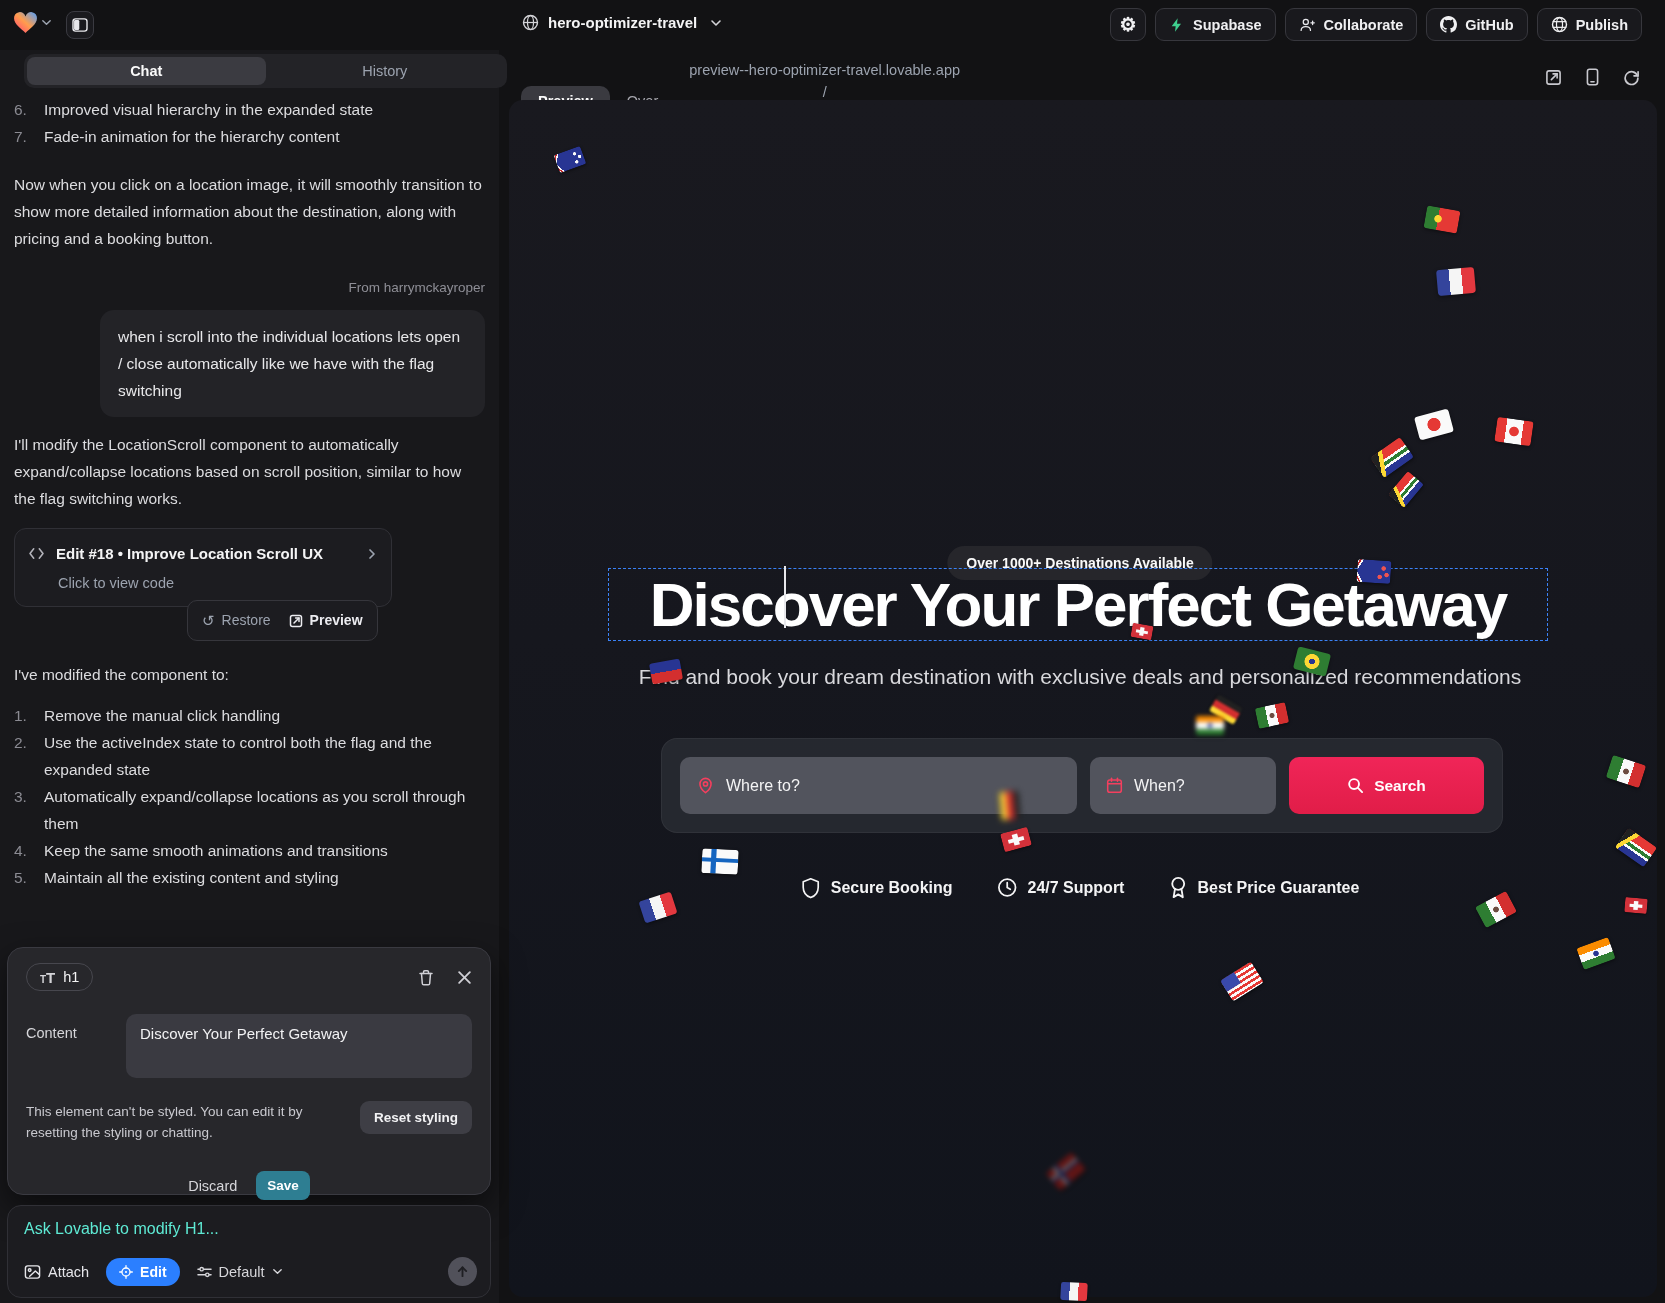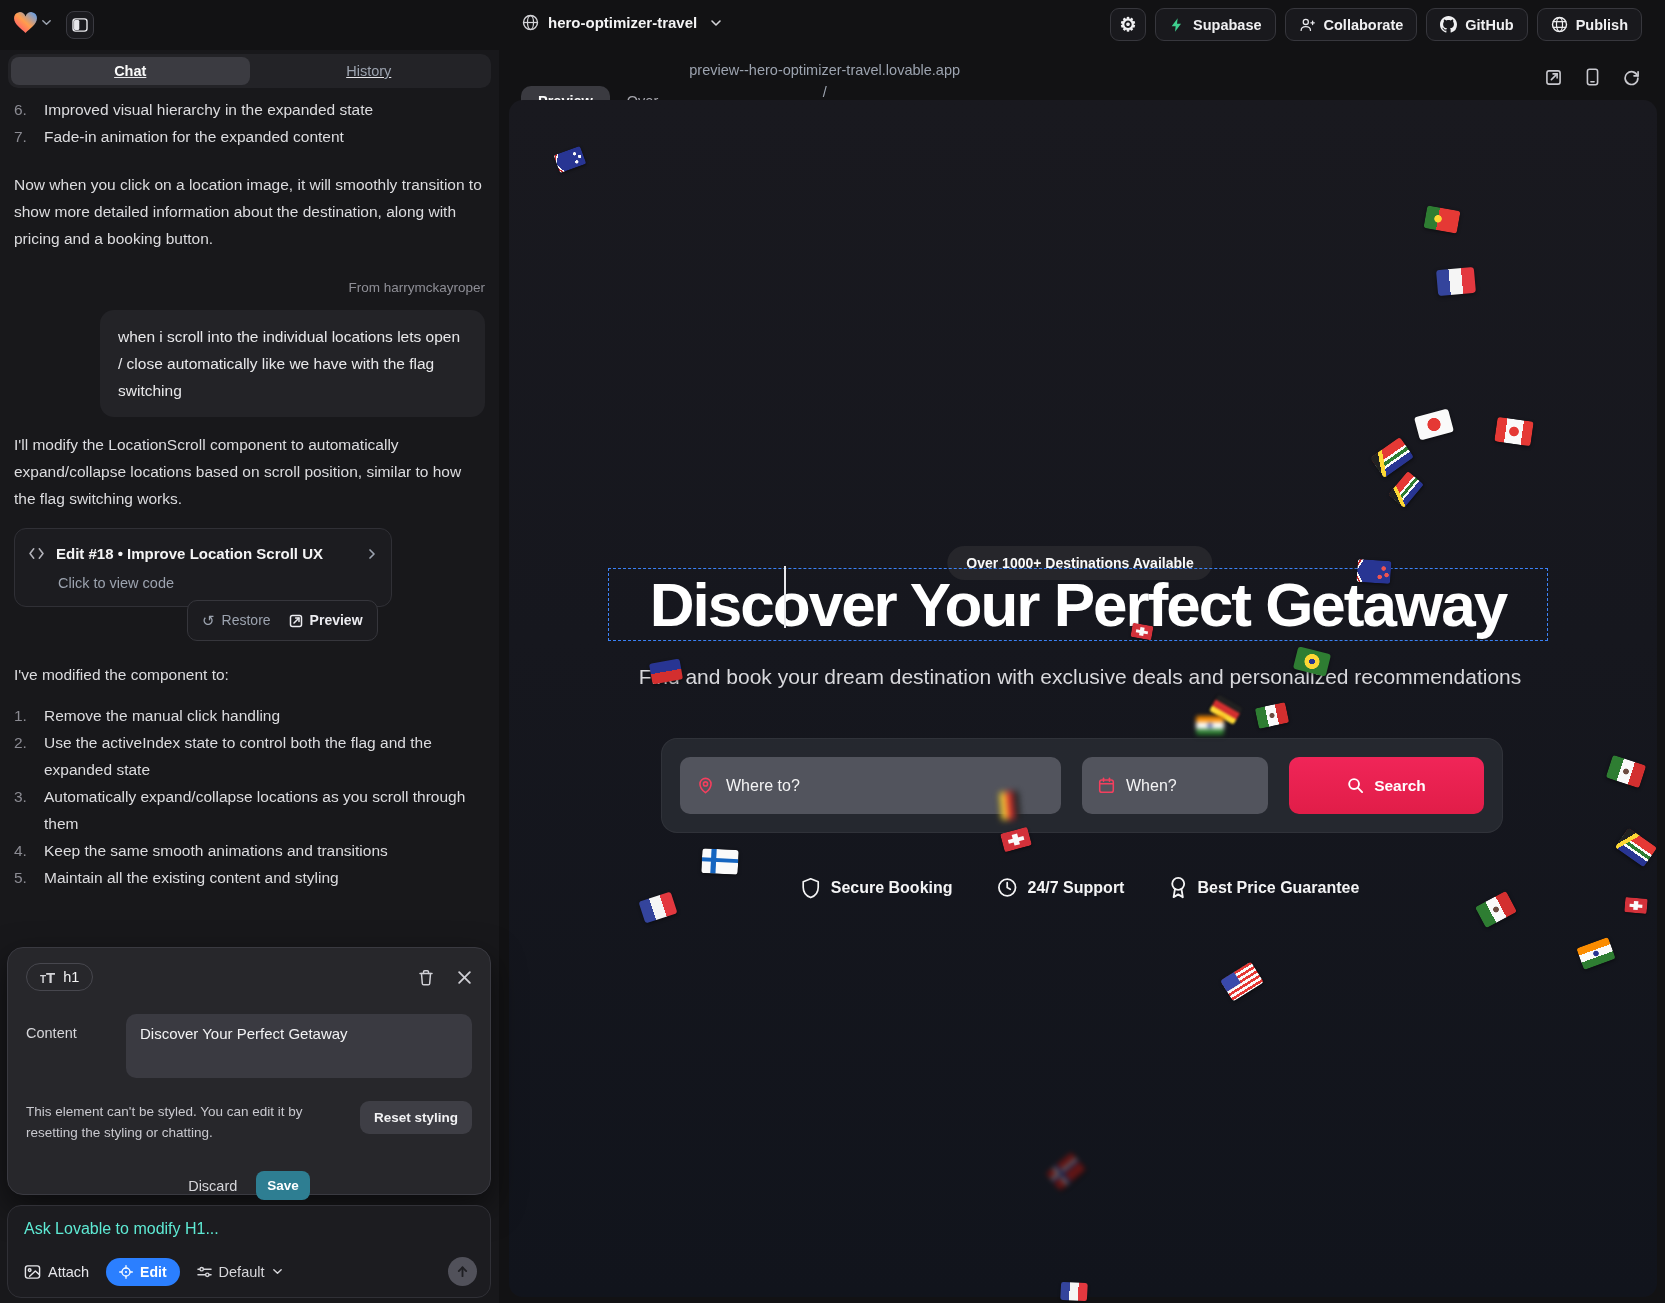--- a/index.html
+++ b/index.html
@@ -17,21 +17,21 @@
   .logo-group { position:absolute; left:13px; top:11px; display:flex; align-items:center; gap:3px; }
   .toggle-btn { position:absolute; left:66px; top:11px; width:28px; height:28px; border:1px solid #3a3a41; border-radius:8px; display:flex; align-items:center; justify-content:center; background:#1a1a1e; }
   .project { position:absolute; left:522px; top:14px; display:flex; align-items:center; gap:9px; }
   .project-name { font-size:15px; font-weight:600; color:#f4f4f5; }
   .topbar-right { position:absolute; right:23px; top:8px; display:flex; align-items:center; gap:9px; }
   .tb-btn { height:33px; display:flex; align-items:center; gap:8px; padding:0 13px; background:#19191d; border:1px solid #37373d; border-radius:9px; font-size:14.5px; font-weight:600; color:#f0f0f2; }
   .tb-btn.square { width:36px; padding:0; justify-content:center; font-size:19px; }
 
   
   .sidebar { position:absolute; left:0; top:50px; bottom:0; width:499px; background:#18181b; }
-  .tabs { position:absolute; left:8px; top:4px; width:483px; height:34px; background:#232327; border-radius:10px; padding:3px; display:flex;text-decoration:underline; }
+  .tabs { position:absolute; left:24px; top:4px; width:483px; height:34px; background:#232327; border-radius:10px; padding:3px; display:flex; }
   .tab { flex:1; display:flex; align-items:center; justify-content:center; font-size:14.5px; color:#9ca3af; border-radius:8px; }
   .tab.active { background:#3b3b41; color:#fafafa; font-weight:600; }
 
   .chat { position:absolute; left:0; right:0; top:44px; bottom:0; padding:0 14px; font-size:15.5px; line-height:27px; color:#dcdcdf; overflow:hidden; }
   ol.numlist { list-style:none; }
   ol.numlist li { display:flex; }
   ol.numlist .num { color:#8b8b93; width:30px; flex:none; }
   ol.numlist .txt { flex:1; }
   .para { margin-top:21px; }
   .from-label { margin-top:22px; text-align:right; font-size:13.5px; color:#8e8e96; }
@@ -85,21 +85,21 @@
   .pv-url .page { color:#fde047; font-weight:400; }
   .pv-icons { position:absolute; right:25px; top:8px; display:flex; align-items:center; gap:23px; color:#c9c9cf; }
 
   
   .preview-card { position:absolute; left:509px; top:100px; width:1148px; height:1197px; border-radius:14px; overflow:hidden; background:linear-gradient(180deg,#19191f 0%, #16171e 45%, #11141c 100%); z-index:1; }
   .hero-badge { position:absolute; left:571px; top:446px; transform:translateX(-50%); background:#26262b; border-radius:999px; padding:9px 19px; font-size:14px; font-weight:700; color:#fafafa; white-space:nowrap; }
   .selection-box { position:absolute; left:99px; top:468px; width:940px; height:73px; border:1.5px dashed #3b82f6; display:flex; align-items:center; justify-content:center; }
   .hero-title { font-size:62px; font-weight:700; letter-spacing:-2px; color:#ffffff; white-space:nowrap; }
   .caret { position:absolute; left:275px; top:466px; width:1.5px; height:62px; background:#e8e8ec; z-index:3; }
   .hero-sub { position:absolute; left:571px; top:565px; transform:translateX(-50%); font-size:21px; color:#d8d8dc; white-space:nowrap; }
-  .search-bar { position:absolute; left:152px; top:638px; width:842px; height:95px; background:rgba(45,47,54,.72); border:1px solid rgba(255,255,255,.05); border-radius:16px; padding:18px; display:flex; gap:21px; }
+  .search-bar { position:absolute; left:152px; top:638px; width:842px; height:95px; background:rgba(45,47,54,.72); border:1px solid rgba(255,255,255,.05); border-radius:16px; padding:18px; display:flex; gap:13px; }
   .sb-input { background:rgba(90,92,101,.85); border-radius:10px; display:flex; align-items:center; gap:11px; padding:0 16px; font-size:16px; color:#f4f4f5; }
   .sb-where { flex:1; }
   .sb-when { width:186px; }
   .sb-button { width:195px; background:linear-gradient(180deg,#f02558,#e11d48); border-radius:10px; display:flex; align-items:center; justify-content:center; gap:10px; font-size:15.5px; font-weight:700; color:#fff; }
   .features { position:absolute; left:571px; top:776px; transform:translateX(-50%); display:flex; align-items:center; gap:44px; }
   .feature { display:flex; align-items:center; gap:10px; font-size:16px; font-weight:600; color:#f4f4f5; white-space:nowrap; }
 
   
   .flags { position:absolute; inset:0; pointer-events:none; z-index:5; }
   .flag { position:absolute; width:28px; height:19px; border-radius:2.5px; box-shadow:0 1px 3px rgba(0,0,0,.45); }
@@ -216,21 +216,21 @@
   </div>
 
   <div class="chat">
     <ol class="numlist" id="list-top" style="margin-top:2px;">
         <li>
           <span class="num">6.</span>
           <span class="txt">Improved visual hierarchy in the expanded state</span>
         </li>
         <li>
           <span class="num">7.</span>
-          <span class="txt">Fade-in animation for the expanded content</span>
+          <span class="txt">Fade-in animation for the hierarchy content</span>
         </li>
       </ol>
 
     <div class="para">Now when you click on a location image, it will smoothly transition to show more detailed information about the destination, along with pricing and a booking button.</div>
 
     <div class="from-label">From harrymckayroper</div>
 
     <div class="bubble">when i scroll into the individual locations lets open / close automatically like we have with the flag switching</div>
 
 

